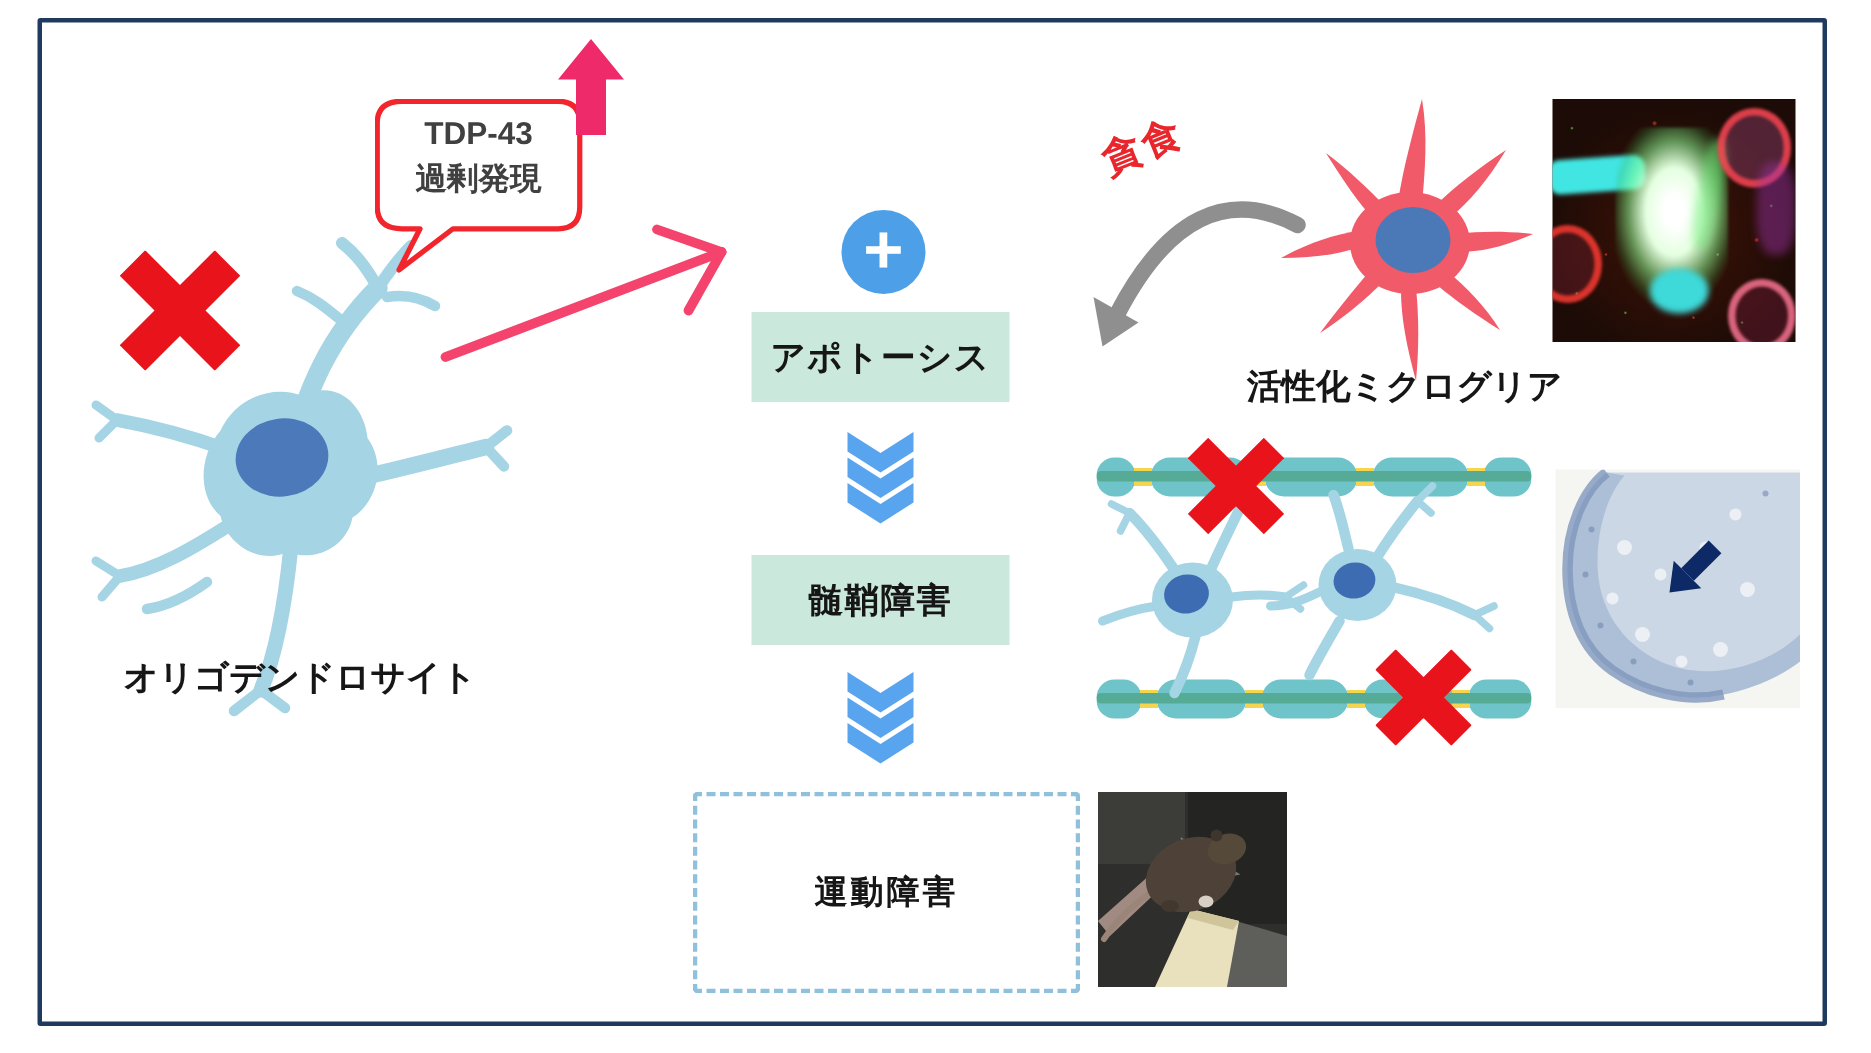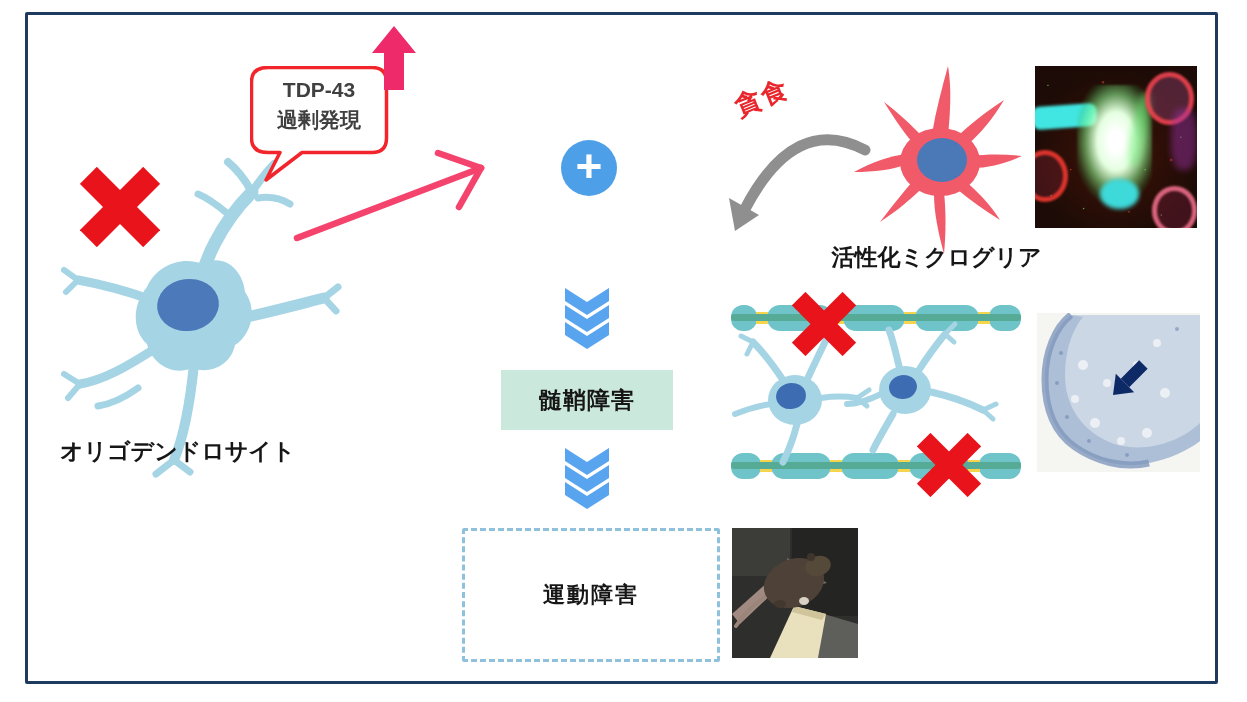--- a/index.html
+++ b/index.html
@@ -113,20 +113,23 @@
     <g stroke="#f4436d" stroke-width="6.5" stroke-linecap="round" fill="none">
       <path d="M7,98 L191,28"></path>
       <path d="M191,28 L148,13"></path>
       <path d="M191,28 L169,67"></path>
     </g>
   </svg>
 
   <div class="abs plus-circle">
     <span>+</span>
   </div>
+  <div class="abs flow-box" style="top:208px;">
+    <span>アポトーシス</span>
+  </div>
 
   <svg class="abs" style="left:564px;top:288px;" width="46" height="62" viewBox="0 0 46 62">
     <g fill="#58a4ee">
       <path d="M1,0 L23,14 L45,0 L45,13 L23,27 L1,13 Z"></path>
       <path d="M1,17 L23,31 L45,17 L45,30 L23,44 L1,30 Z"></path>
       <path d="M1,34 L23,48 L45,34 L45,47 L23,61 L1,47 Z"></path>
     </g>
   </svg>
 
   <div class="abs flow-box" style="top:370px;text-align:right;">
@@ -304,14 +307,14 @@
       <polygon points="62,78 94,86 90,92 60,84" fill="#cfc49a"></polygon>
       <path d="M4,98 C12,86 24,74 40,64" stroke="#9b8578" stroke-width="4" fill="none" stroke-linecap="round"></path>
       <ellipse cx="62" cy="55" rx="31" ry="24" fill="#4e4238" transform="rotate(-22 62 55)"></ellipse>
       <ellipse cx="86" cy="38" rx="13" ry="10" fill="#554939" transform="rotate(-18 86 38)"></ellipse>
       <circle cx="79" cy="29" r="4" fill="#3e352c"></circle>
       <ellipse cx="72" cy="73" rx="5" ry="4" fill="#d8d0c4"></ellipse>
       <ellipse cx="48" cy="76" rx="6" ry="4" fill="#42382e"></ellipse>
     </svg>
   </div>
 
-  <div class="abs cell-label" style="left:60px;top:436px;width:280px;">オリゴデンドロサイト</div>
+  <div class="abs cell-label" style="left:60px;top:436px;width:280px;text-align:center;">オリゴデンドロサイト</div>
 </div>
 
 </body></html>

